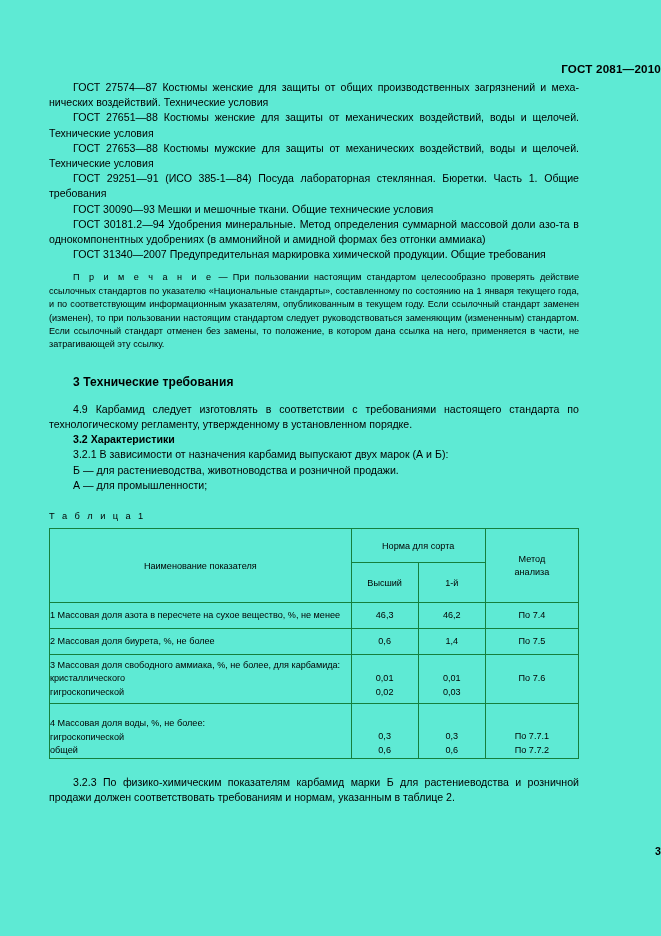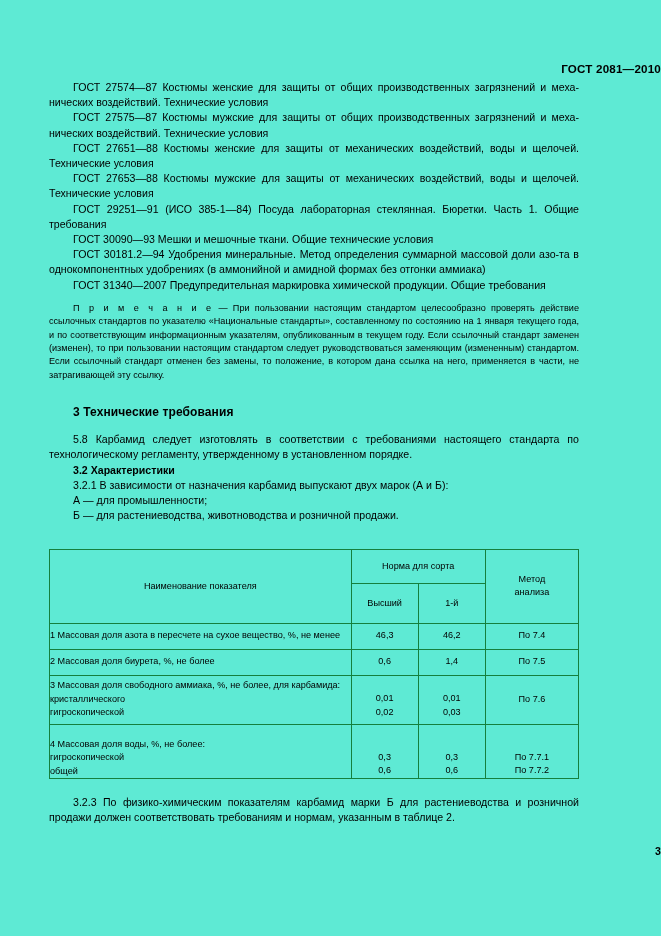--- a/index.html
+++ b/index.html
@@ -170,41 +170,41 @@
 
   <div class="doc-header">
     <span>ГОСТ 2081—2010</span>
   </div>
 
   <div class="content">
     <div class="body-block">
 
       <div>
         <p class="txt ind">ГОСТ  27574—87  Костюмы женские для защиты от общих производственных загрязнений и меха-нических воздействий. Технические условия</p>
-        <p class="txt ind">ГОСТ  27575—87  Костюмы мужские для защиты от общих производственных загрязнений и меха-нических воздействий. Технические условия</p>
         <p class="txt ind">ГОСТ  27651—88  Костюмы женские для защиты от механических воздействий, воды и щелочей. Технические условия</p>
         <p class="txt ind">ГОСТ  27653—88  Костюмы мужские для защиты от механических воздействий, воды и щелочей. Технические условия</p>
         <p class="txt ind">ГОСТ  29251—91 (ИСО  385-1—84)  Посуда лабораторная стеклянная. Бюретки. Часть 1. Общие требования</p>
         <p class="txt ind">ГОСТ  30090—93  Мешки и мешочные ткани. Общие технические условия</p>
         <p class="txt ind">ГОСТ  30181.2—94  Удобрения минеральные. Метод определения суммарной массовой доли азо-та в однокомпонентных удобрениях (в аммонийной и амидной формах без отгонки аммиака)</p>
         <p class="txt ind">ГОСТ  31340—2007  Предупредительная маркировка химической продукции. Общие требования</p>
       </div>
 
       <p class="note"><span class="note-lead">П р и м е ч а н и е</span><span> — При пользовании настоящим стандартом целесообразно проверять действие ссылочных стандартов по указателю «Национальные стандарты», составленному по состоянию на 1 января текущего года, и по соответствующим информационным указателям, опубликованным в текущем году. Если ссылочный стандарт заменен (изменен), то при пользовании настоящим стандартом следует руководствоваться заменяющим (измененным) стандартом. Если ссылочный стандарт отменен без замены, то положение, в котором дана ссылка на него, применяется в части, не затрагивающей эту ссылку.</span></p>
 
       <h2 class="sec">3  Технические требования</h2>
       <div class="gap-after-sec"></div>
 
-      <p class="txt ind">5.8  Карбамид следует изготовлять в соответствии с требованиями настоящего стандарта по технологическому регламенту, утвержденному в установленном порядке.</p>
+      <p class="txt ind">4.9  Карбамид следует изготовлять в соответствии с требованиями настоящего стандарта по технологическому регламенту, утвержденному в установленном порядке.</p>
       <p class="txt ind subhead">3.2  Характеристики</p>
       <p class="txt ind">3.2.1  В зависимости от назначения карбамид выпускают двух марок (А и Б):</p>
+      <p class="txt ind">Б — для растениеводства, животноводства и розничной продажи.</p>
       <p class="txt ind">А — для промышленности;</p>
-      <p class="txt ind">Б — для растениеводства, животноводства и розничной продажи.</p>
 
       <div style="height:18px"></div>
+      <p class="tbl-caption">Т а б л и ц а  1</p>
       <div style="height:7px"></div>
 
       <table class="gost">
         <colgroup>
           <col style="width:301px">
           <col style="width:67px">
           <col style="width:67px">
           <col style="width:93px">
         </colgroup>
         <thead>

